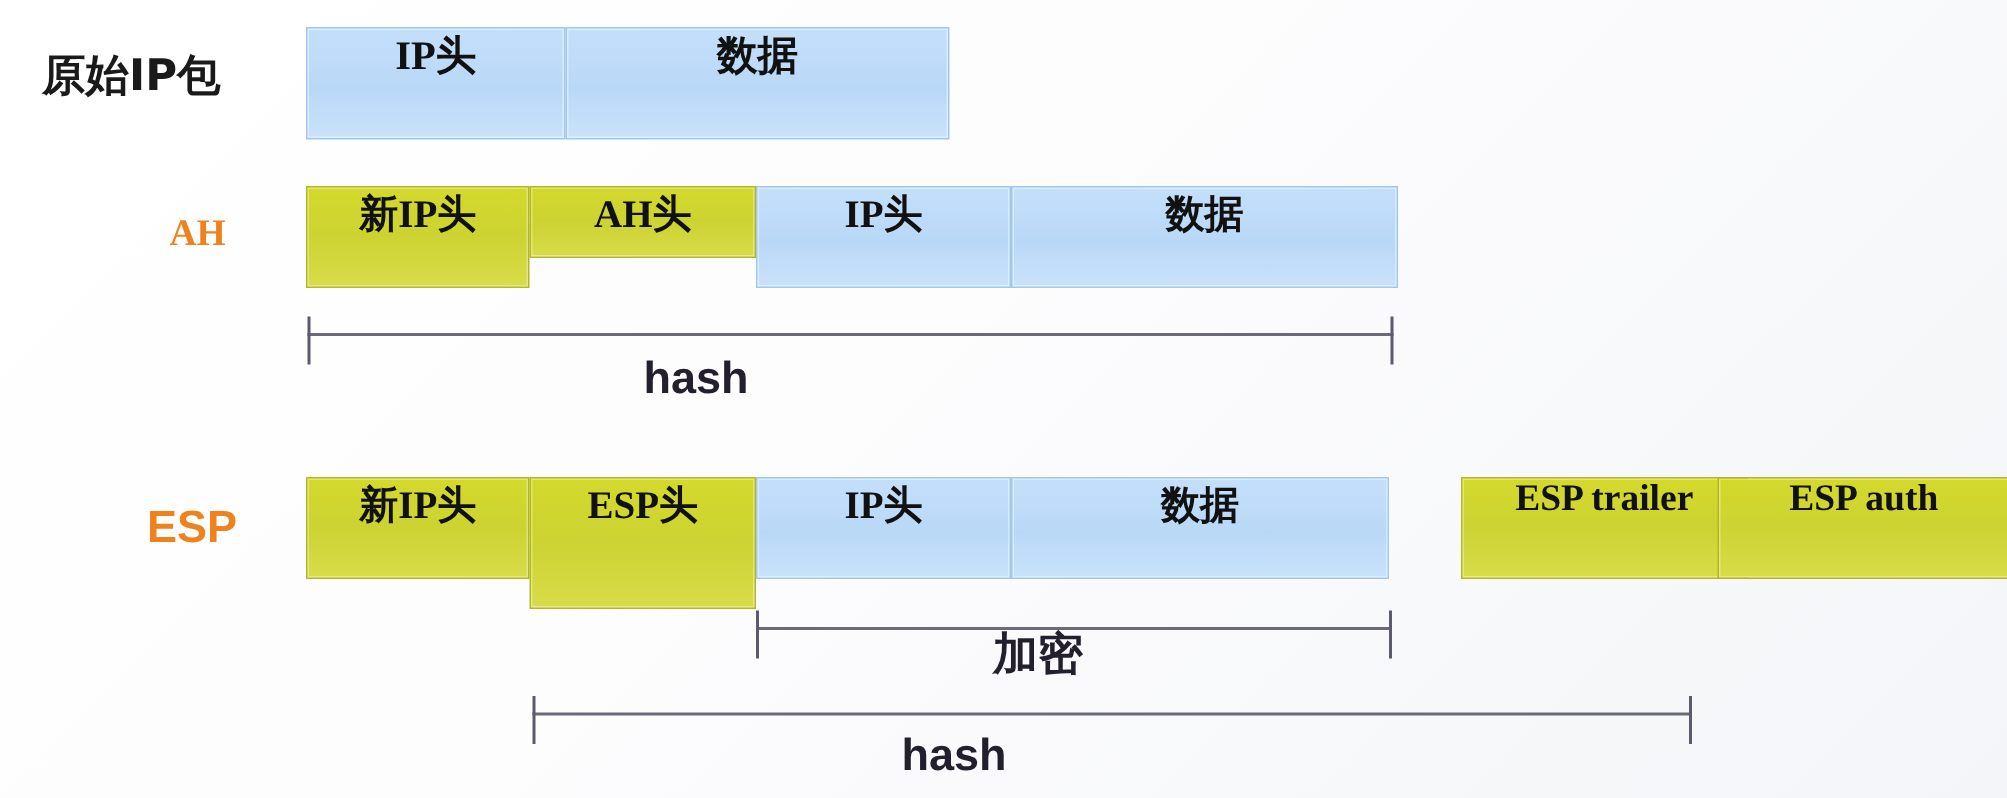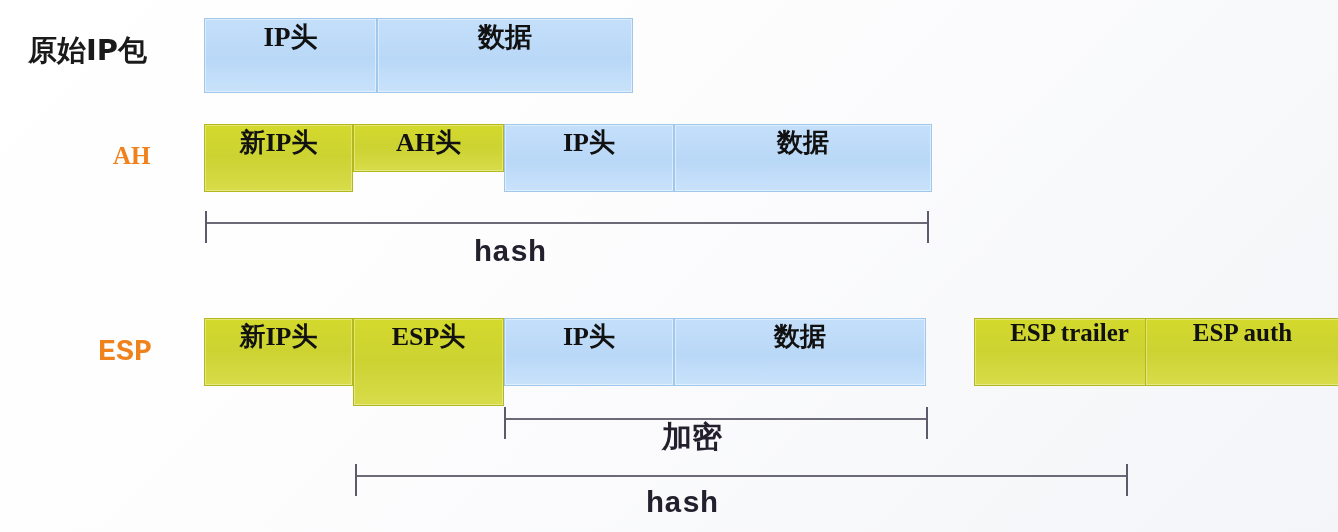--- a/index.html
+++ b/index.html
@@ -35,21 +35,21 @@
     top: 143px;
     font-size: 25px;
     color: #f0821e;
     font-family: "Liberation Serif", "DejaVu Serif", serif;
   }
   .label-esp {
     left: 98px;
     top: 337px;
     font-size: 30px;
     color: #f0821e;
-    font-family: Liberation Mono, monospace;
+    font-family: Liberation Sans, sans-serif;
   }
 
   
   .box {
     position: absolute;
     box-sizing: border-box;
     display: flex;
     justify-content: center;
     text-align: center;
     font-weight: bold;
@@ -92,21 +92,21 @@
   }
   .bracket .tick.left  { left: 0; }
   .bracket .tick.right { right: 0; }
   .bracket-label {
     position: absolute;
     font-weight: bold;
     color: #231f2c;
     white-space: nowrap;
     line-height: 1;
   }
-  .bl-latin { font-family: Liberation Mono, monospace; margin-left: 45px; }
+  .bl-latin { font-family: Liberation Sans, sans-serif; }
   .bl-cjk   { font-family: Liberation Mono, monospace; }
 </style>
 </head>
 <body>
 
 <div id="canvas">
 
   <div class="row-label label-orig cjk">原始IP包</div>
 
   <div class="box box-blue" style="left:204px; top:18px; width:173px; height:75px; font-size:27px;">

